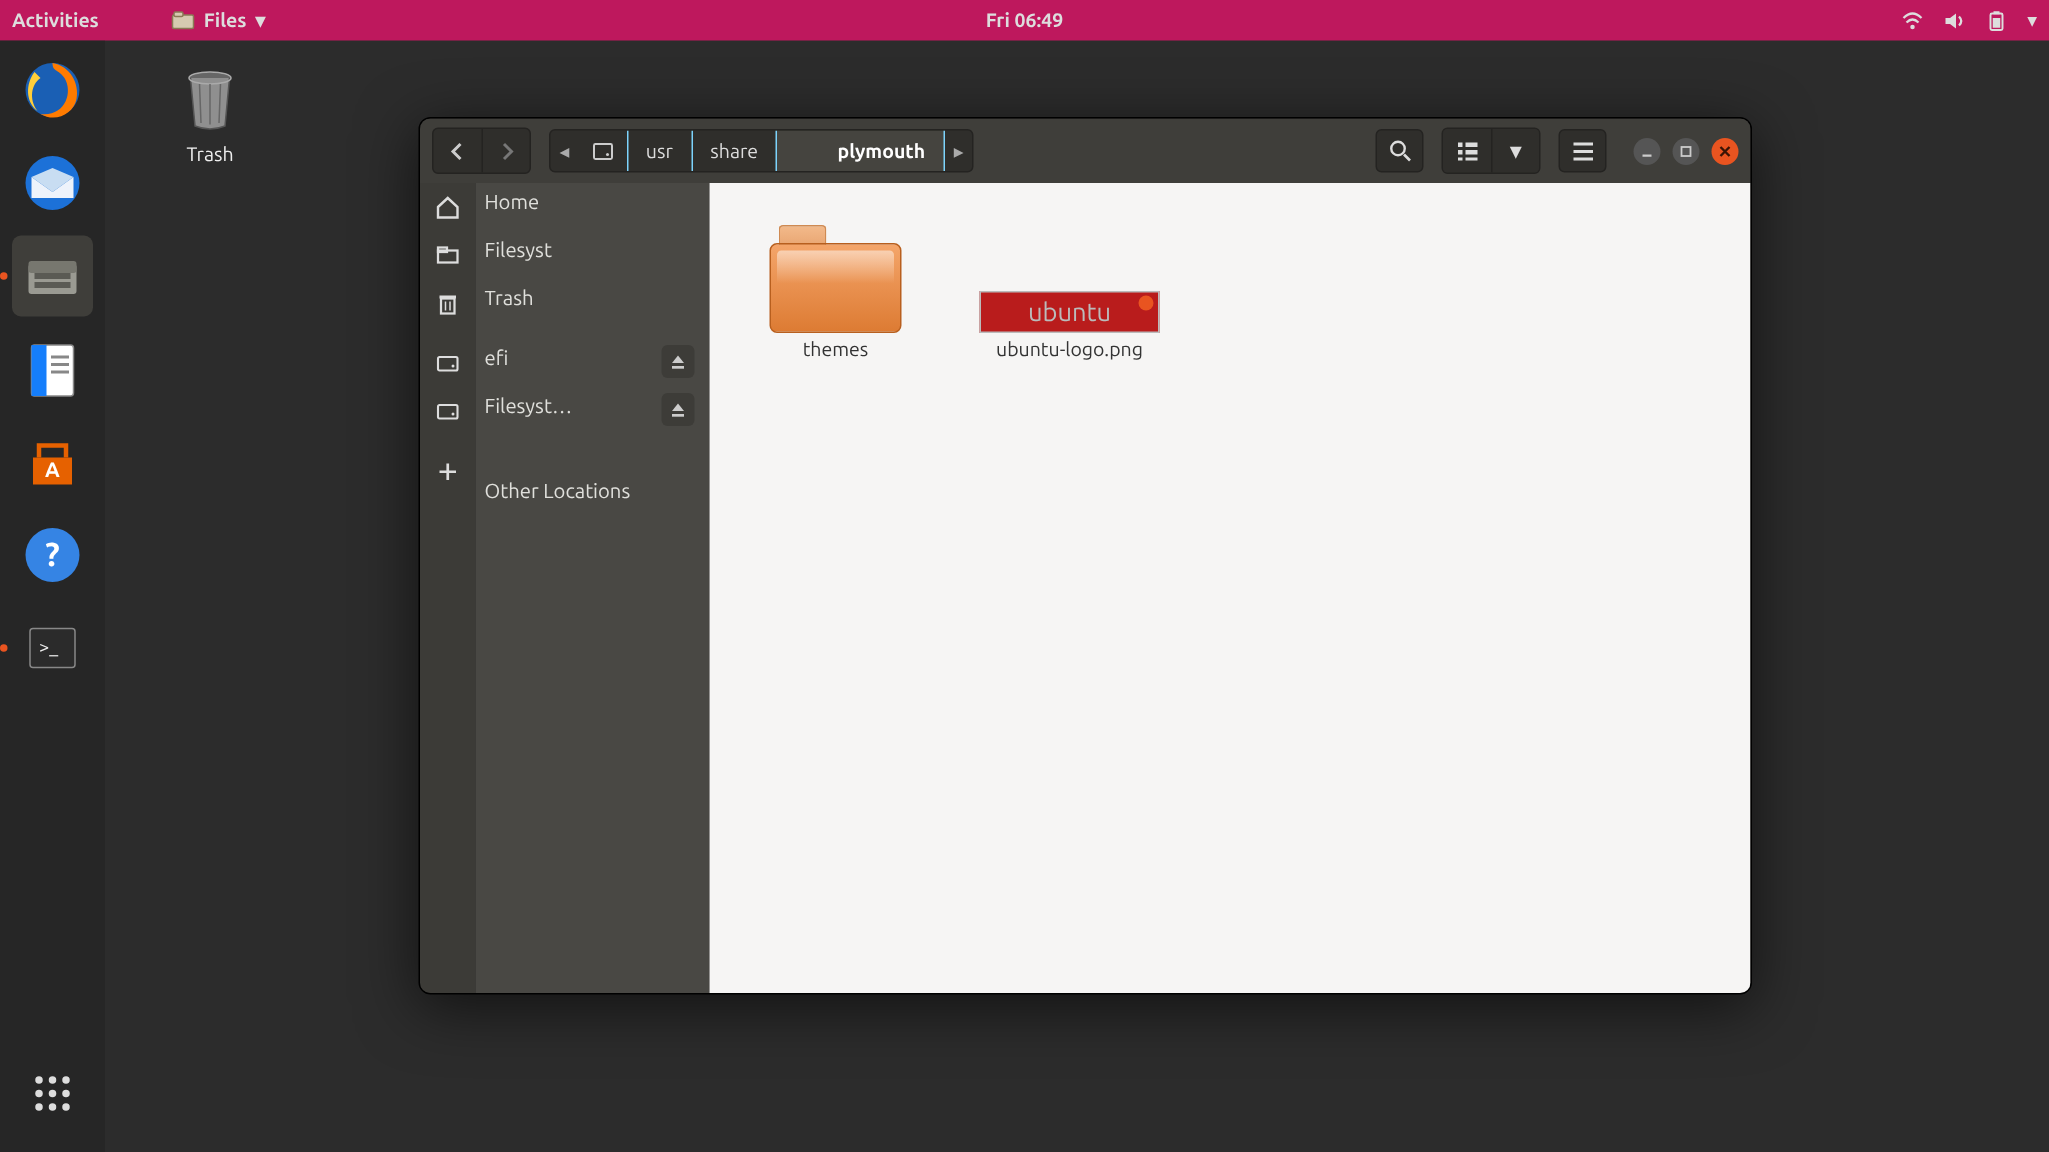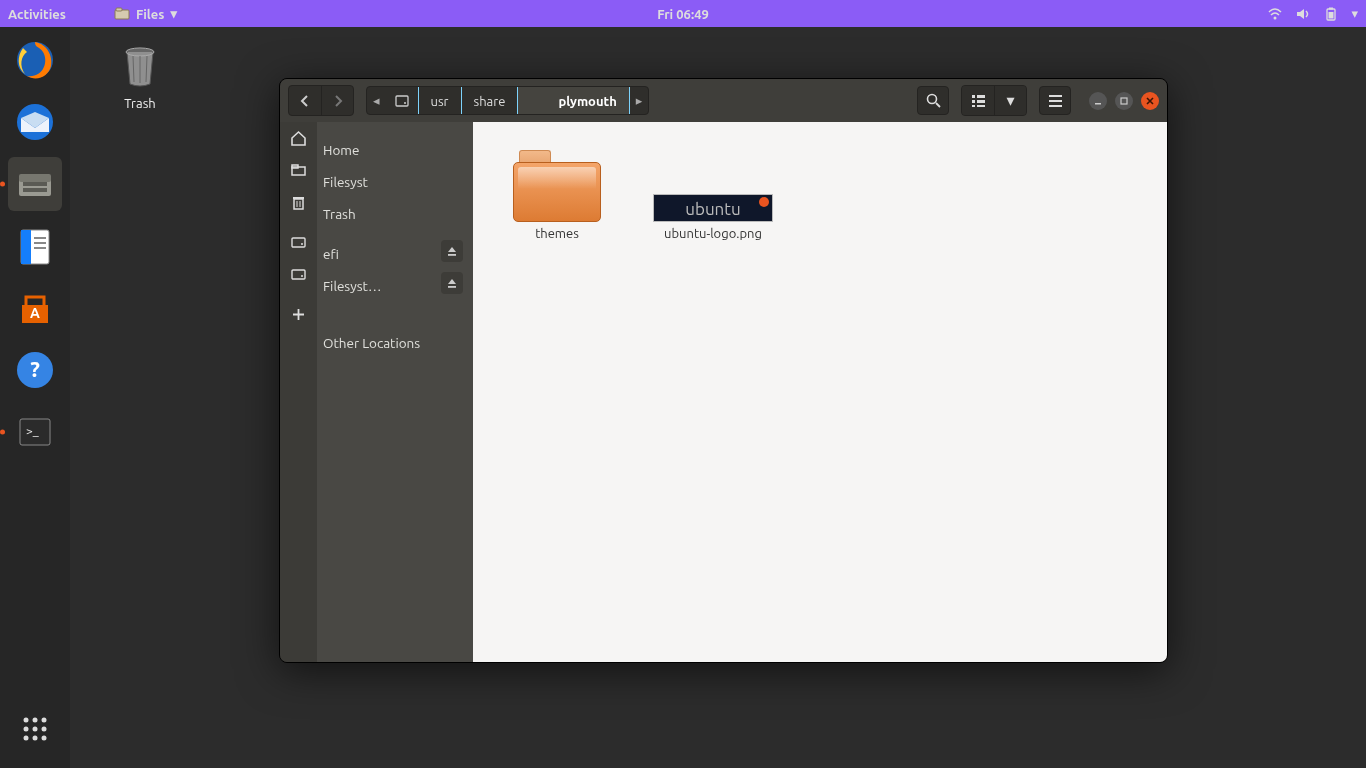--- a/index.html
+++ b/index.html
@@ -1,20 +1,20 @@
 <!DOCTYPE html>
 <html><head>
 <meta charset="utf-8">
 <style>
   * { box-sizing: border-box; margin: 0; padding: 0; }
   html, body { width: 1366px; height: 768px; overflow: hidden; font-family: "Ubuntu", "Cantarell", sans-serif; }
   body { background: #2c2c2c; color: #ddd; position: relative; }
 
   
-  .topbar { height: 27px; background: #8b5cf6; display: flex; align-items: center; padding: 0 8px; font-size: 13px; color: #ddd; }
+  .topbar { height: 27px; background: #be185d; display: flex; align-items: center; padding: 0 8px; font-size: 13px; color: #ddd; }
   .topbar .left { display: flex; align-items: center; gap: 14px; }
   .topbar .center { position: absolute; left: 50%; transform: translateX(-50%); font-weight: bold; }
   .topbar .right { margin-left: auto; display: flex; align-items: center; gap: 12px; }
   .topbar .activities { font-weight: bold; }
   .topbar .files-menu { display: flex; align-items: center; gap: 6px; font-weight: bold; padding-left: 34px; }
 
   
   .dock { position: absolute; left: 0; top: 27px; width: 70px; height: 741px; background: rgba(30,30,30,0.4); display: flex; flex-direction: column; align-items: center; padding-top: 6px; gap: 8px; }
   .dock .launcher { width: 54px; height: 54px; display: flex; align-items: center; justify-content: center; border-radius: 6px; position: relative; }
   .dock .launcher.active { background: #3f3e3a; }
@@ -41,35 +41,35 @@
   .tool-btn { width:32px; height:29px; background:#2f2e2b; border:1px solid #242321; border-radius:4px; display:flex; align-items:center; justify-content:center; color:#ddd; margin-left:6px; }
   .tool-group { display:flex; background:#2f2e2b; border:1px solid #242321; border-radius:4px; overflow:hidden; margin-left:6px;}
   .tool-group .tool-btn { border:none; margin:0; border-radius:0;}
   .tool-group .tool-btn + .tool-btn { border-left:1px solid #242321; }
   .win-controls { display:flex; gap:8px; margin-left:12px; }
   .win-circle { width:18px; height:18px; border-radius:50%; background:#555; display:flex; align-items:center; justify-content:center; font-size:10px; color:#ccc; }
   .win-circle.close { background:#E95420; color:#3a1405;}
 
   .window-body { display:flex; height:calc(100% - 43px); }
   .sidebar { width:156px; background:#494844; color:#e0e0dc; font-size:13.5px; padding:4px 0;}
-  .side-row { height:32px; display:flex; align-items:flex-end; padding:0 10px 0 6px; gap:6px; position:relative;}
+  .side-row { height:32px; display:flex; align-items:flex-start; padding:0 10px 0 6px; gap:6px; position:relative;}
   .side-row .eject { margin-left:auto; width:22px; height:22px; background:#3d3c38; border-radius:4px; display:flex; align-items:center; justify-content:center;}
   .icon-col { width:37px; background:#3c3b37; }
   .side-icon { width:37px; height:32px; display:flex; align-items:center; justify-content:center; color:#d5d5d0;}
   .side-label { white-space:nowrap; overflow:hidden; text-overflow:ellipsis; max-width:100px;}
 
   .content { flex:1; background:#f6f5f4; display:flex; align-content:flex-start; flex-wrap:wrap; padding:18px 24px; gap:36px; }
   .file-item { width:120px; text-align:center; }
   .file-item .icon-area { height:82px; display:flex; align-items:flex-end; justify-content:center; margin-bottom:4px;}
   .file-item .label { font-size:13px; color:#333;}
   .folder-icon { width:88px; height:72px; position:relative;}
   .folder-tab { position:absolute; top:0; left:6px; width:32px; height:14px; background:linear-gradient(#f2b98a,#e9a672); border:1px solid #cf8a52; border-bottom:none; border-radius:3px 3px 0 0;}
   .folder-body { position:absolute; top:12px; left:0; right:0; bottom:0; background:linear-gradient(#f4a56a,#dd7b33); border:1px solid #b85f1e; border-radius:5px;}
   .folder-body::after { content:""; position:absolute; top:4px; left:4px; right:4px; height:22px; background:linear-gradient(rgba(255,255,255,0.5),rgba(255,255,255,0)); border-radius:3px 3px 0 0;}
-  .thumb { width:124px; height:28px; border:1px solid #bbb; background:#0f172a; display:flex; align-items:center; justify-content:center; color:#bbb; font-size:17px; letter-spacing:0px; font-family: "Ubuntu", sans-serif; position:relative;}
+  .thumb { width:124px; height:28px; border:1px solid #bbb; background:#b91c1c; display:flex; align-items:center; justify-content:center; color:#bbb; font-size:17px; letter-spacing:0px; font-family: "Ubuntu", sans-serif; position:relative;}
   .thumb .cof { position:absolute; right:3px; top:2px; width:10px; height:10px; border-radius:50%; background:#E95420;}
 
   svg { display:block; }
 </style>
 </head>
 <body>
 
 <div class="topbar">
   <div class="left">
     <span class="activities">Activities</span>

